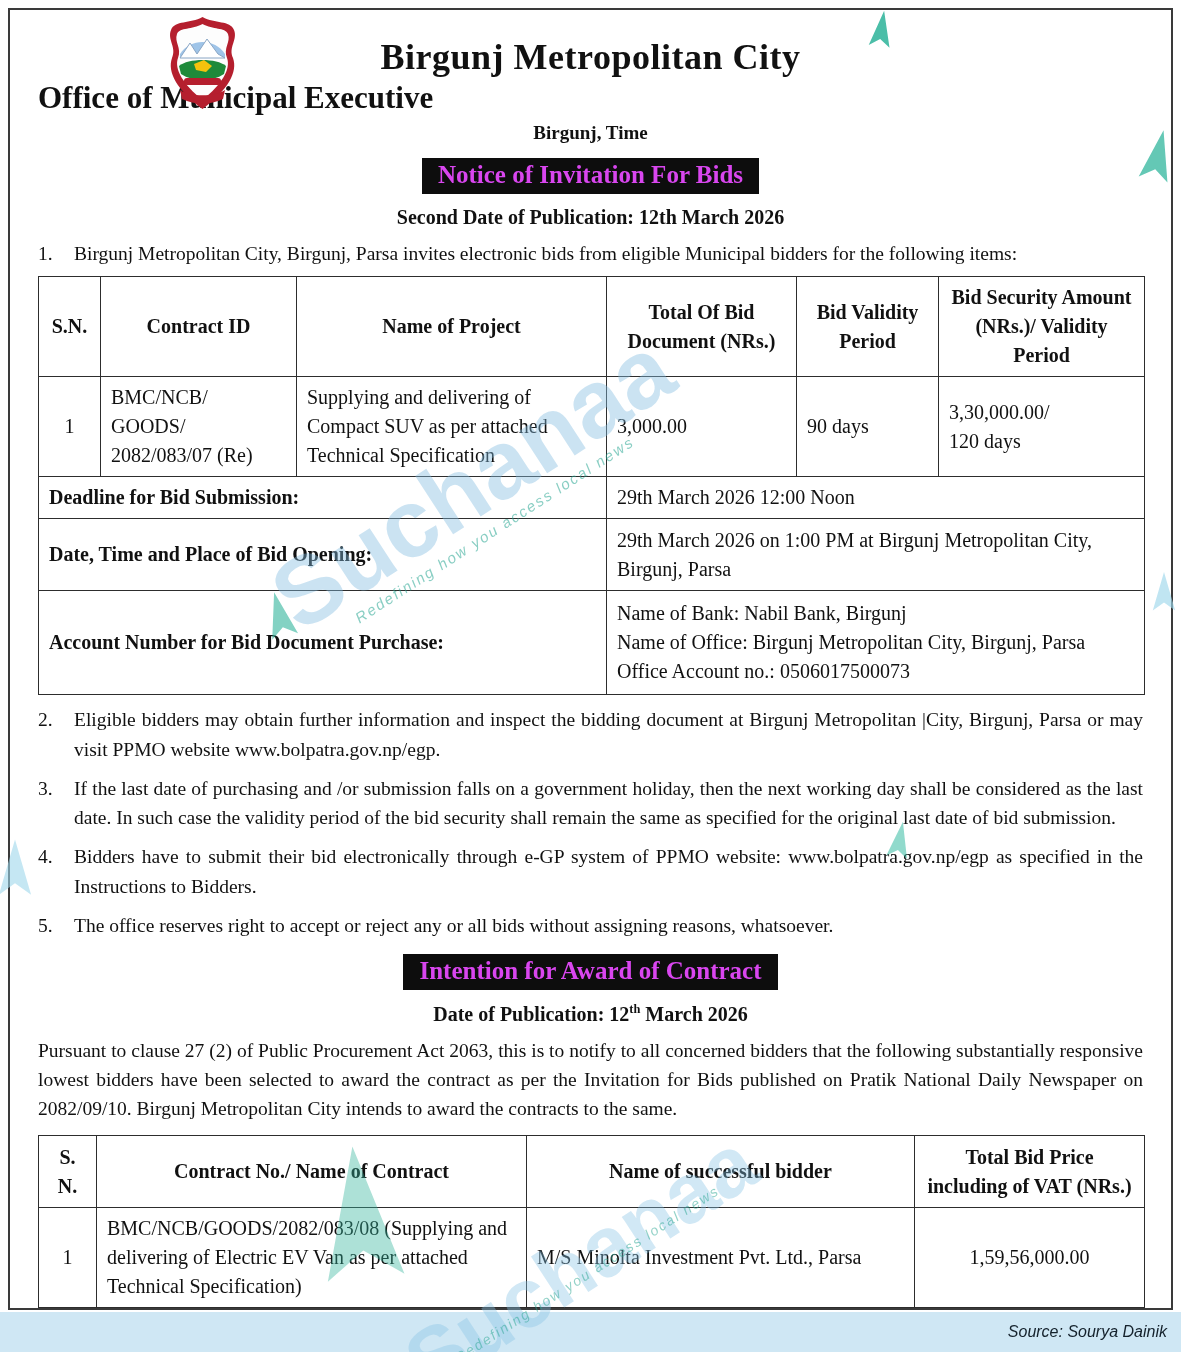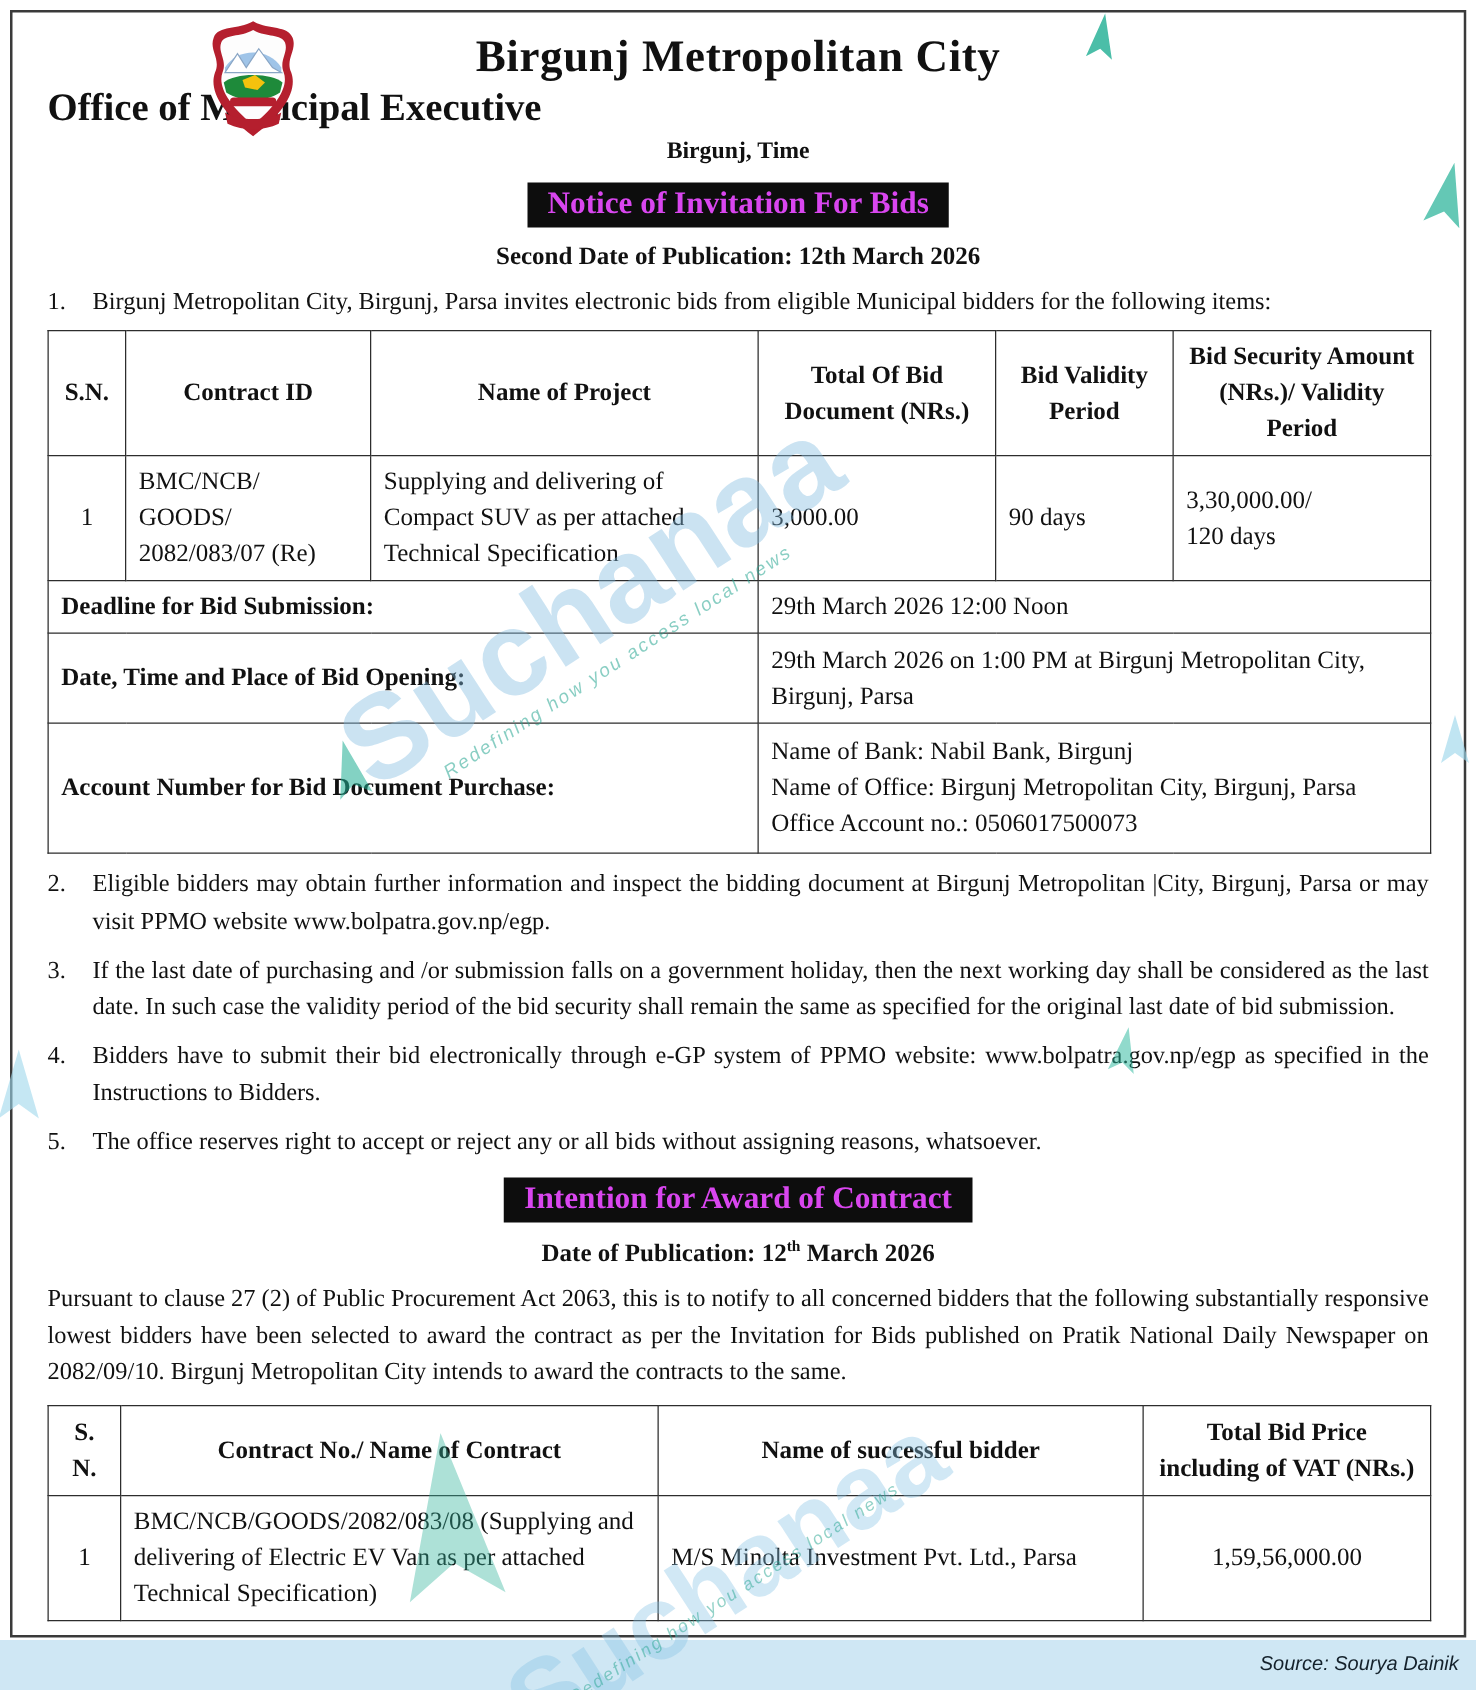--- a/index.html
+++ b/index.html
@@ -8,21 +8,21 @@
     position:relative; background:#ffffff; overflow:hidden;
     font-family:"Liberation Serif", serif; color:#111;
   }
   .doc {
     position:absolute; left:8px; top:8px; width:1165px; height:1302px;
     border:2px solid #3a3a3a; background:#fff; padding:8px 28px 0 28px;
     overflow:hidden;
   }
   
   .logo { position:absolute; left:150px; top:4px; width:85px; height:100px; }
-  .h1 { text-align:center; font-size:36px; font-weight:bold; margin-top:6px; letter-spacing:0.5px; }
+  .h1 { text-align:center; font-size:36px; font-weight:bold; margin-top:18px; letter-spacing:0.5px; }
   .h2 { font-size:31px; font-weight:bold; margin-top:2px; }
   .h3 { text-align:center; font-size:19px; font-weight:bold; margin-top:6px; }
   .banner-wrap { text-align:center; margin-top:14px; }
   .banner {
     display:inline-block; background:#0d0d0d; color:#d946ef; font-weight:bold;
     font-size:25px; padding:3px 16px 5px 16px;
   }
   .publine { text-align:center; font-weight:bold; font-size:20px; margin-top:12px; }
   .publine sup { font-size:0.62em; vertical-align:super; }
   

